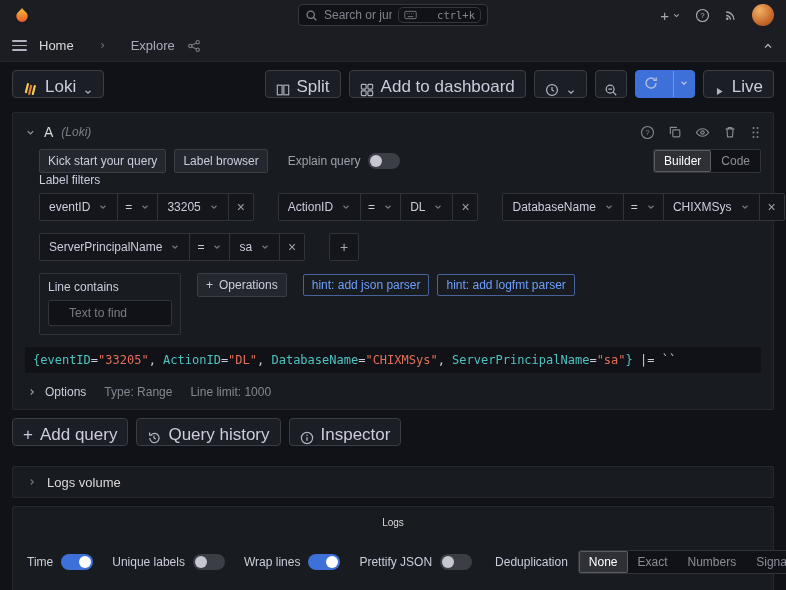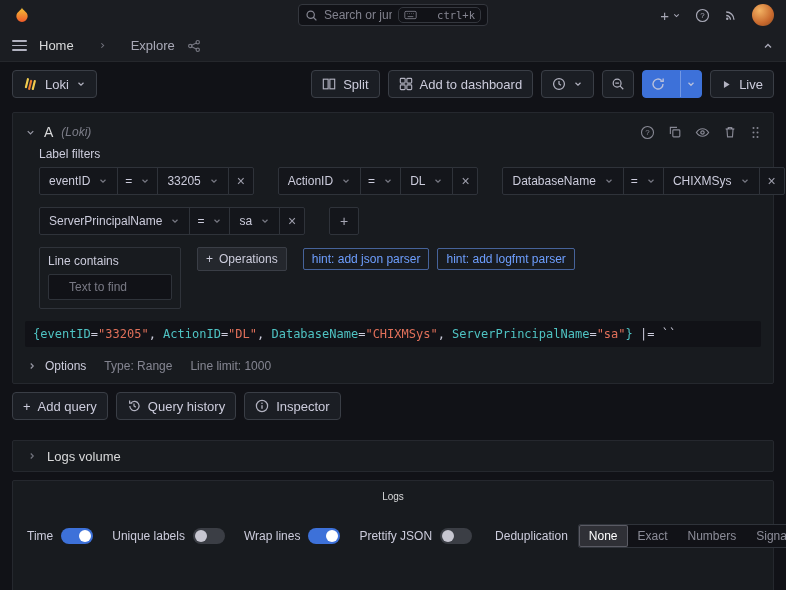--- a/index.html
+++ b/index.html
@@ -24,21 +24,21 @@
   
   .crumbbar{height:32px;background:#1b1d22;border-bottom:1px solid #25272c;display:flex;align-items:center;padding:0 12px;gap:12px}
   .burger{width:15px;display:flex;flex-direction:column;gap:3px}
   .burger span{height:1.5px;background:rgba(204,204,220,.85);border-radius:1px}
   .crumbs{display:flex;align-items:center;gap:24px;font-size:13px;color:#d8d9da}
   .crumb-current{color:rgba(204,204,220,.80)}
   .crumb-sep,.dimicon{color:rgba(204,204,220,.50)}
 
   
   .toolbar{display:flex;align-items:center;justify-content:space-between;padding:8px 12px 6px}
-  .btn{display:inline-flex;align-items:center;gap:7px;height:28px;padding:0 10px;background:#1b1e24;border:1px solid #3a3e46;border-radius:4px;color:#ccccdc;font-size:13px;white-space:nowrap}
+  .btn{display:inline-flex;align-items:flex-end;gap:7px;height:28px;padding:0 10px;background:#1b1e24;border:1px solid #3a3e46;border-radius:4px;color:#ccccdc;font-size:17px;white-space:nowrap}
   .btn .icon{color:rgba(204,204,220,.85)}
   .toolbar-right{display:flex;align-items:center;gap:8px}
   .icon-btn{padding:0 8px}
   .btn-blue{background:var(--accent-blue,#3d71d9);border-color:var(--accent-blue,#3d71d9);color:#fff;padding:0;overflow:hidden}
   .btn-blue .half{display:flex;align-items:center;height:28px;padding:0 8px;color:#fff}
   .btn-blue .half+.half{border-left:1px solid rgba(255,255,255,.28);padding:0 5px}
 
   
   .panel{margin:0 12px;background:#181b1f;border:1px solid #25282e;border-radius:2px}
   .qpanel{margin-top:8px;padding:4px 12px 10px}
@@ -326,20 +326,32 @@
             <circle cx="3.8" cy="8" r="1.1" fill="currentColor"></circle>
             <circle cx="8.2" cy="8" r="1.1" fill="currentColor"></circle>
             <circle cx="3.8" cy="13" r="1.1" fill="currentColor"></circle>
             <circle cx="8.2" cy="13" r="1.1" fill="currentColor"></circle>
           </svg>
         </button>
     </div>
   </div>
 
   <div class="qbody">
+    <div class="row-kick">
+      <button class="btn-sm">Kick start your query</button>
+      <button class="btn-sm">Label browser</button>
+      <div class="explain">
+        <span>Explain query</span>
+        <button class="switch"></button>
+      </div>
+      <div class="radio-group mode-group">
+        <button class="radio-opt active">Builder</button>
+        <button class="radio-opt">Code</button>
+      </div>
+    </div>
 
     <div class="section-label">Label filters</div>
 
     <div class="filter-row">
       <div class="filter-group">
         <div class="seg">
             <span>eventID</span>
             <span class="icon caret">
               <svg width="10" height="10" viewBox="0 0 12 12">
                 <path d="M3 4.5l3 3 3-3" fill="none" stroke="currentColor" stroke-width="1.4"></path>

